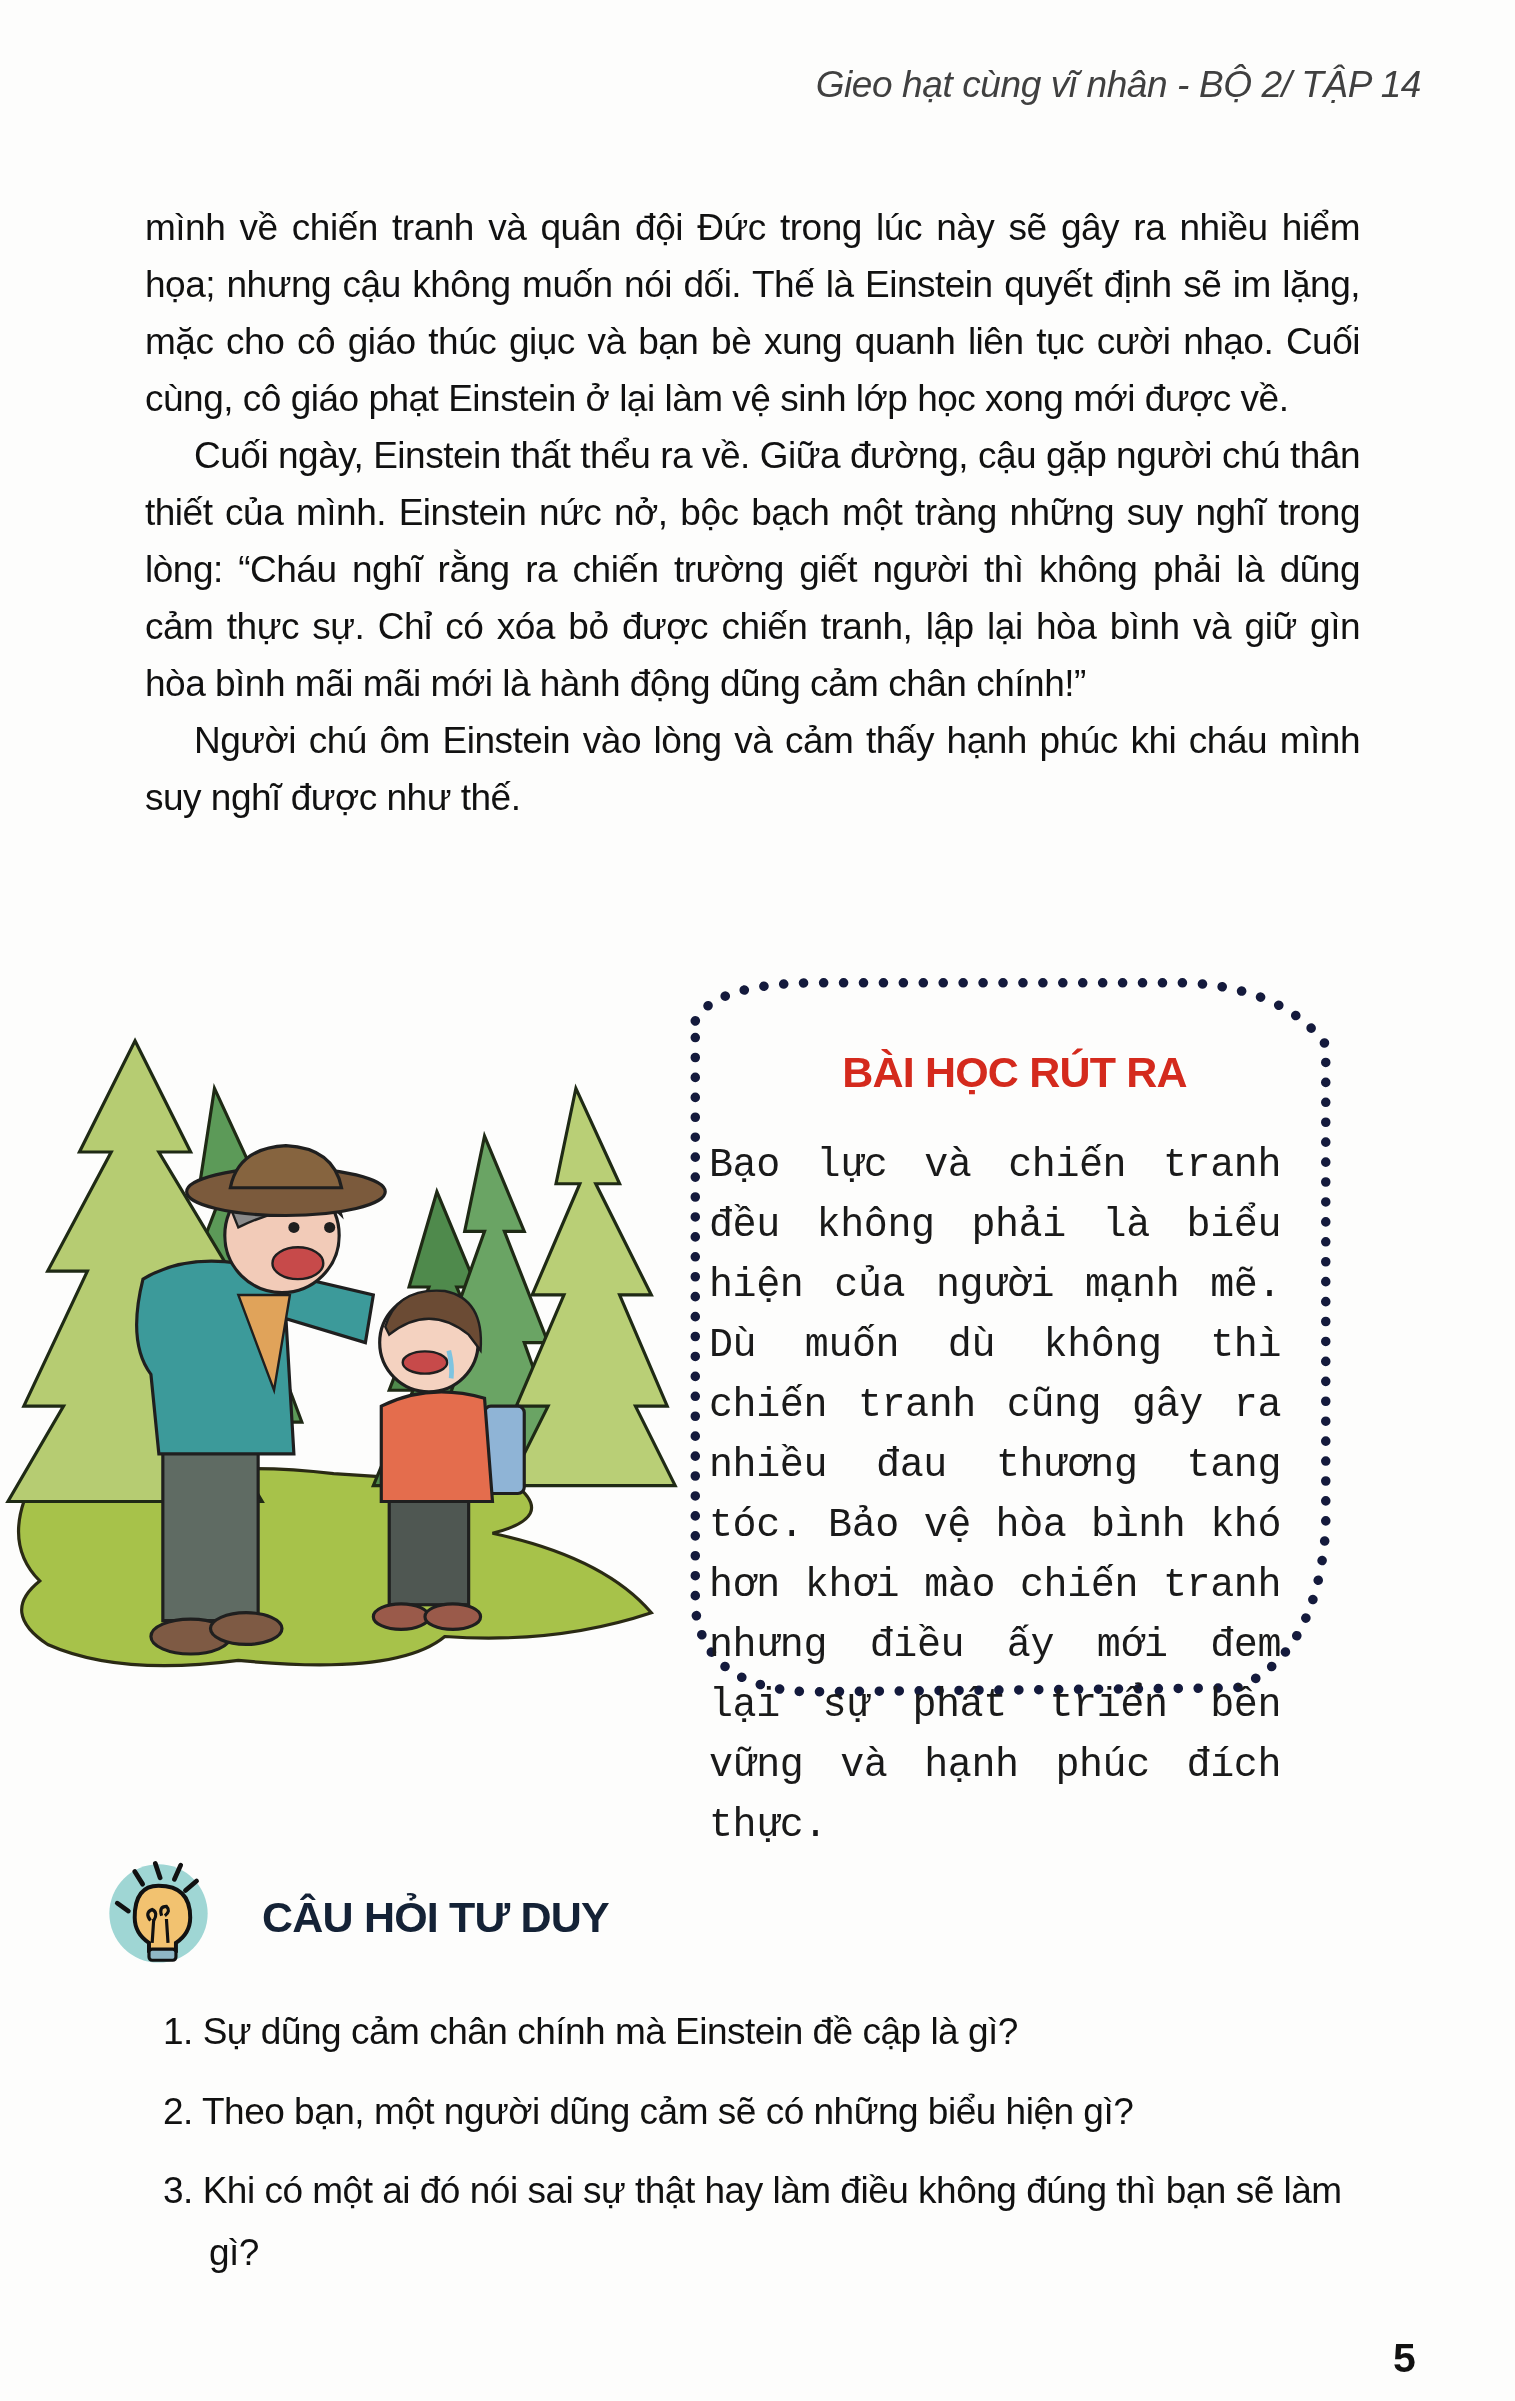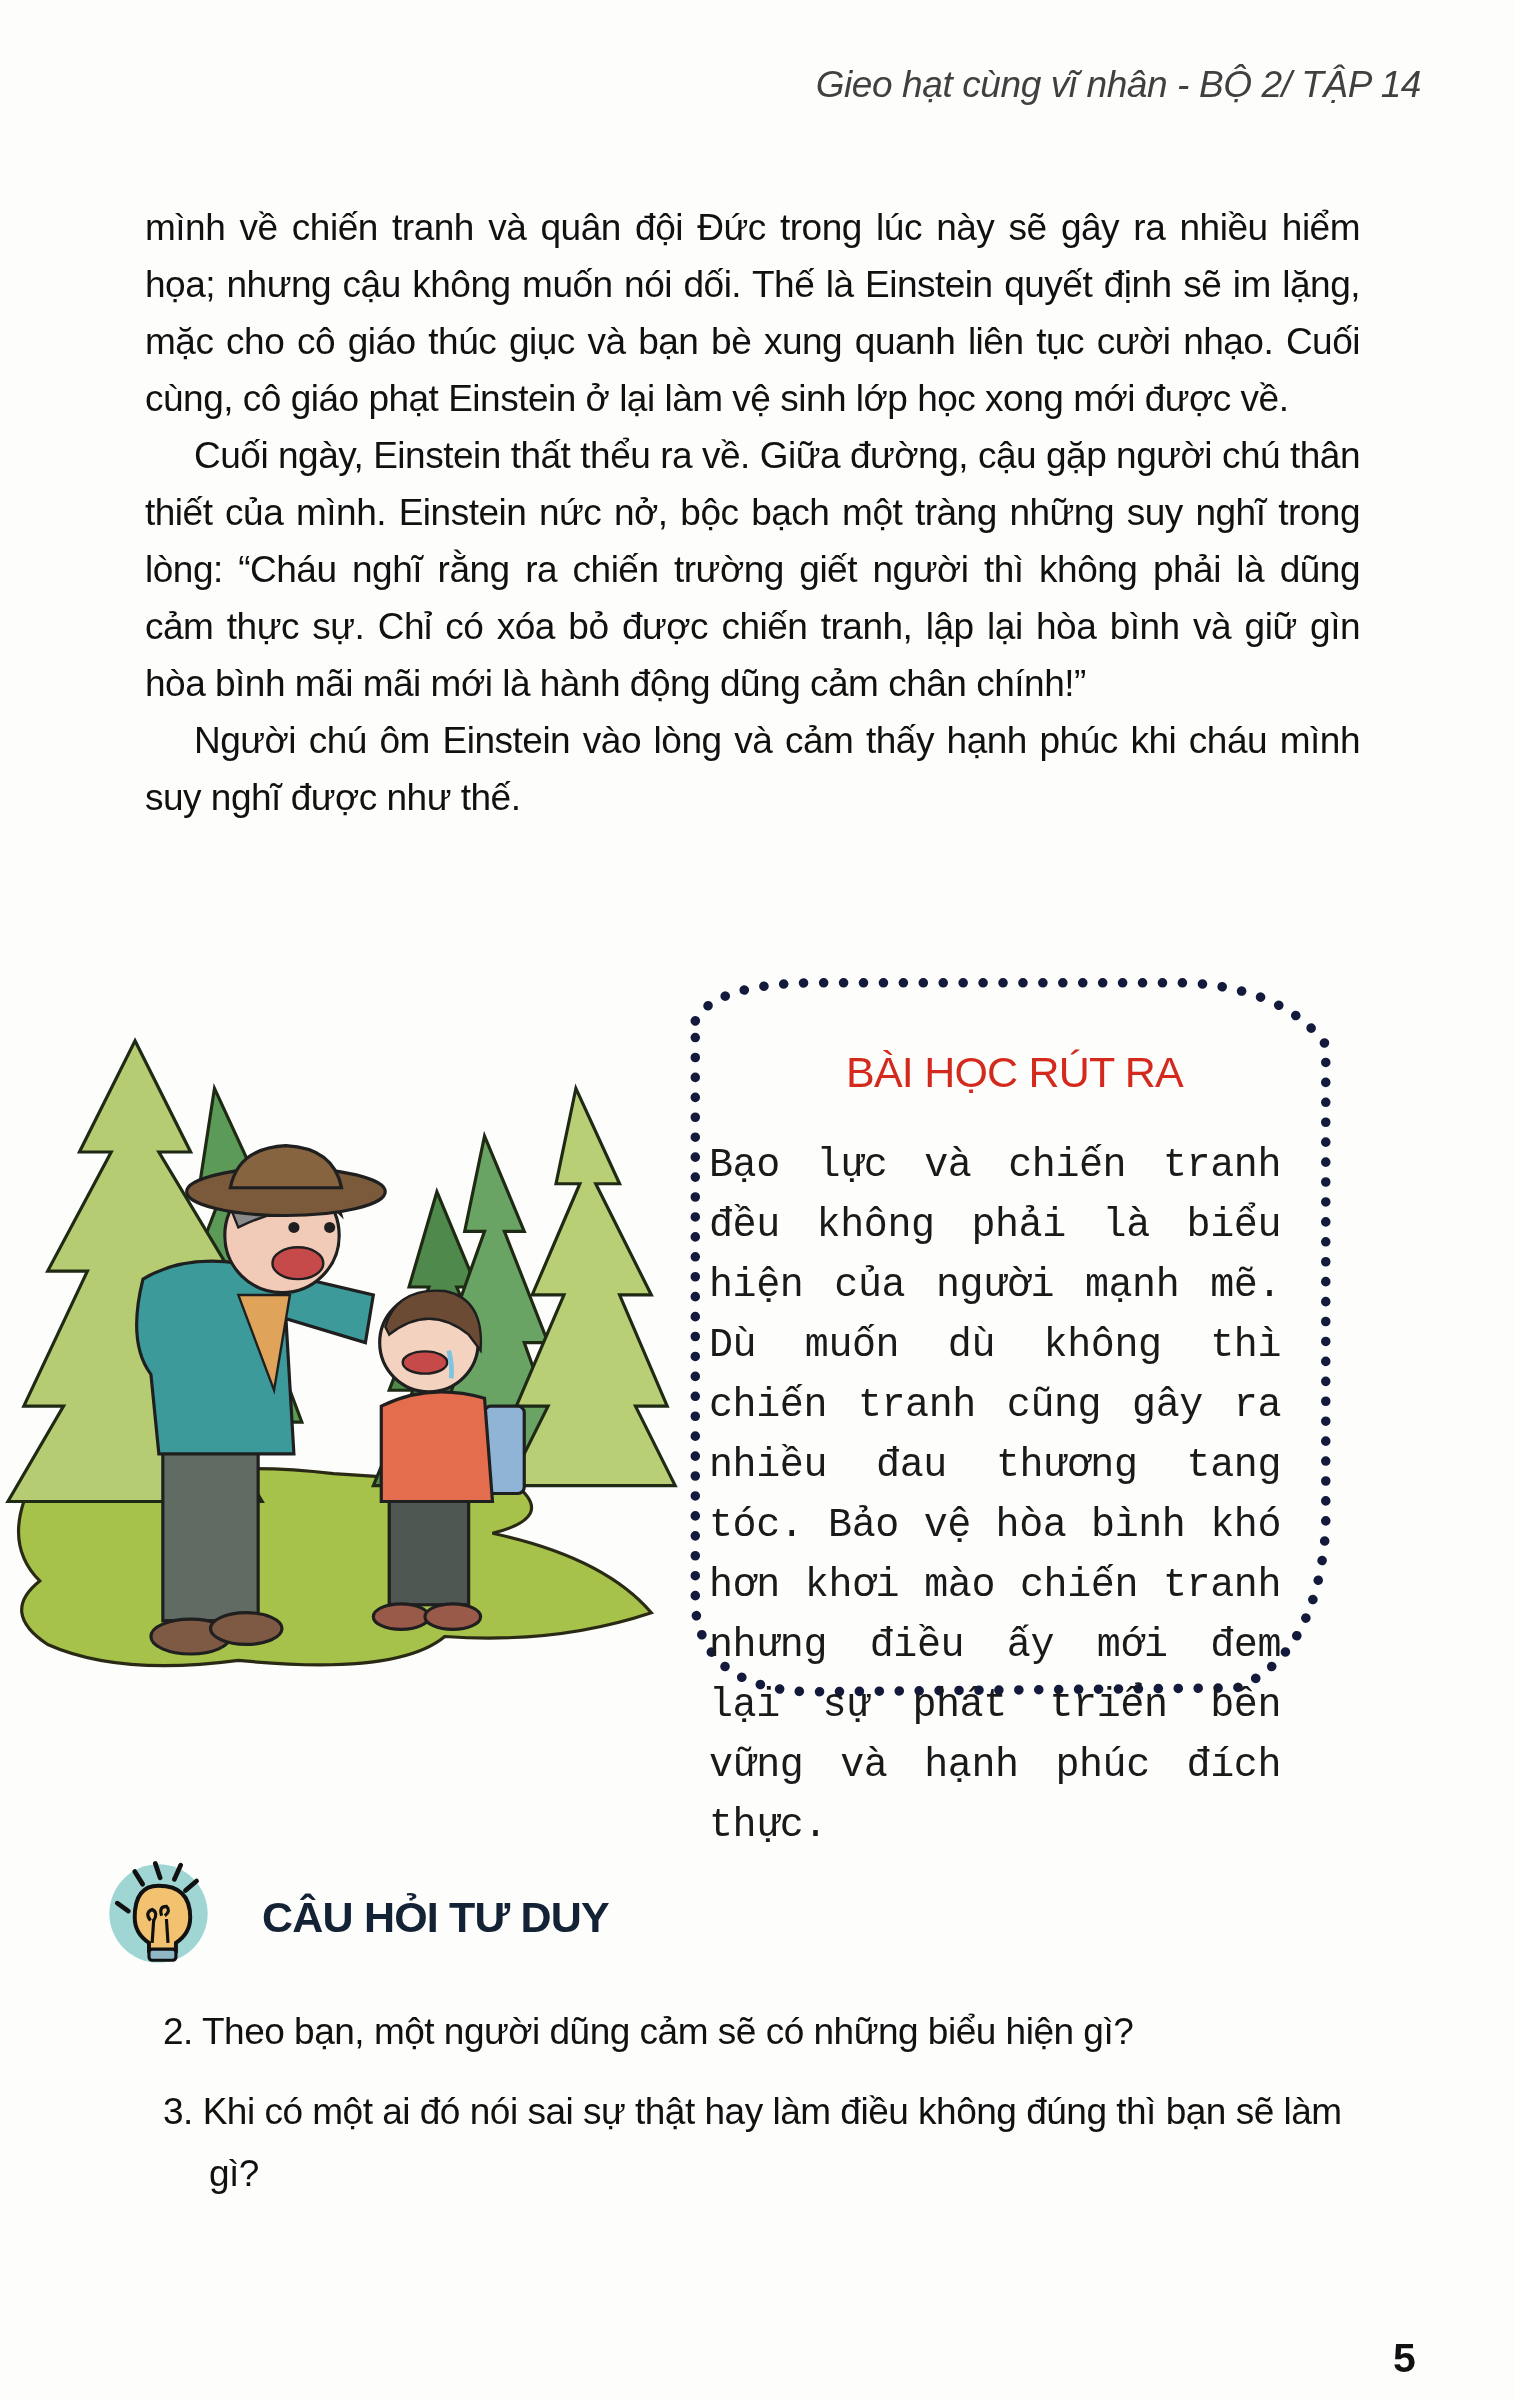--- a/index.html
+++ b/index.html
@@ -28,21 +28,21 @@
     position: absolute; left: 0; top: 1009px; width: 699px; height: 699px;
   }
 
   
   .lesson-box {
     position: absolute; left: 681px; top: 973px; width: 667px; height: 731px;
   }
   .lesson-box svg.border { position: absolute; left: 0; top: 0; }
   .lesson-title {
     position: absolute; left: 0; width: 100%; top: 75px;
-    text-align: center; font-size: 43px; font-weight: normal;
+    text-align: center; font-size: 43px; font-weight: bold;
     color: #d42a1d; letter-spacing: -0.8px;
   }
   .lesson-text {
     position: absolute; left: 28px; top: 147px; width: 572px;
     font-size: 40px; line-height: 60px; text-align: justify;
     text-align-last: justify;
     font-family: Liberation Mono, monospace; font-weight: normal;
     letter-spacing: -0.4px; color: #1a1a1a; margin-top: 16px;
   }
   .lesson-text span.last { display:block; text-align-last: left; }
@@ -142,18 +142,19 @@
       <line x1="18" y1="62" x2="32" y2="72"></line>
     </g>
     <path d="M70 40 Q110 40 110 80 Q110 100 92 112 L92 122 L58 122 L58 112 Q40 100 40 80 Q40 40 70 40 Z" fill="#f2c270" stroke="#111" stroke-width="5"></path>
     <path d="M62 112 L64 82 M82 112 L80 82 M60 84 q-8 -10 2 -14 q8 4 2 14 M74 78 q-4 -12 6 -12 q6 6 -2 12" fill="none" stroke="#111" stroke-width="4"></path>
     <rect x="58" y="120" width="34" height="14" rx="4" fill="#8fb7c6" stroke="#111" stroke-width="4"></rect>
   </svg>
   <div class="qs-title">CÂU HỎI TƯ DUY</div>
 </div>
 
 <ul class="questions">
+  <li>1. Sự dũng cảm chân chính mà Einstein đề cập là gì?</li>
   <li>2. Theo bạn, một người dũng cảm sẽ có những biểu hiện gì?</li>
   <li>3. Khi có một ai đó nói sai sự thật hay làm điều không đúng thì bạn sẽ làm gì?</li>
 </ul>
 
 <div class="page-number">5</div>
 
 
 </body></html>

